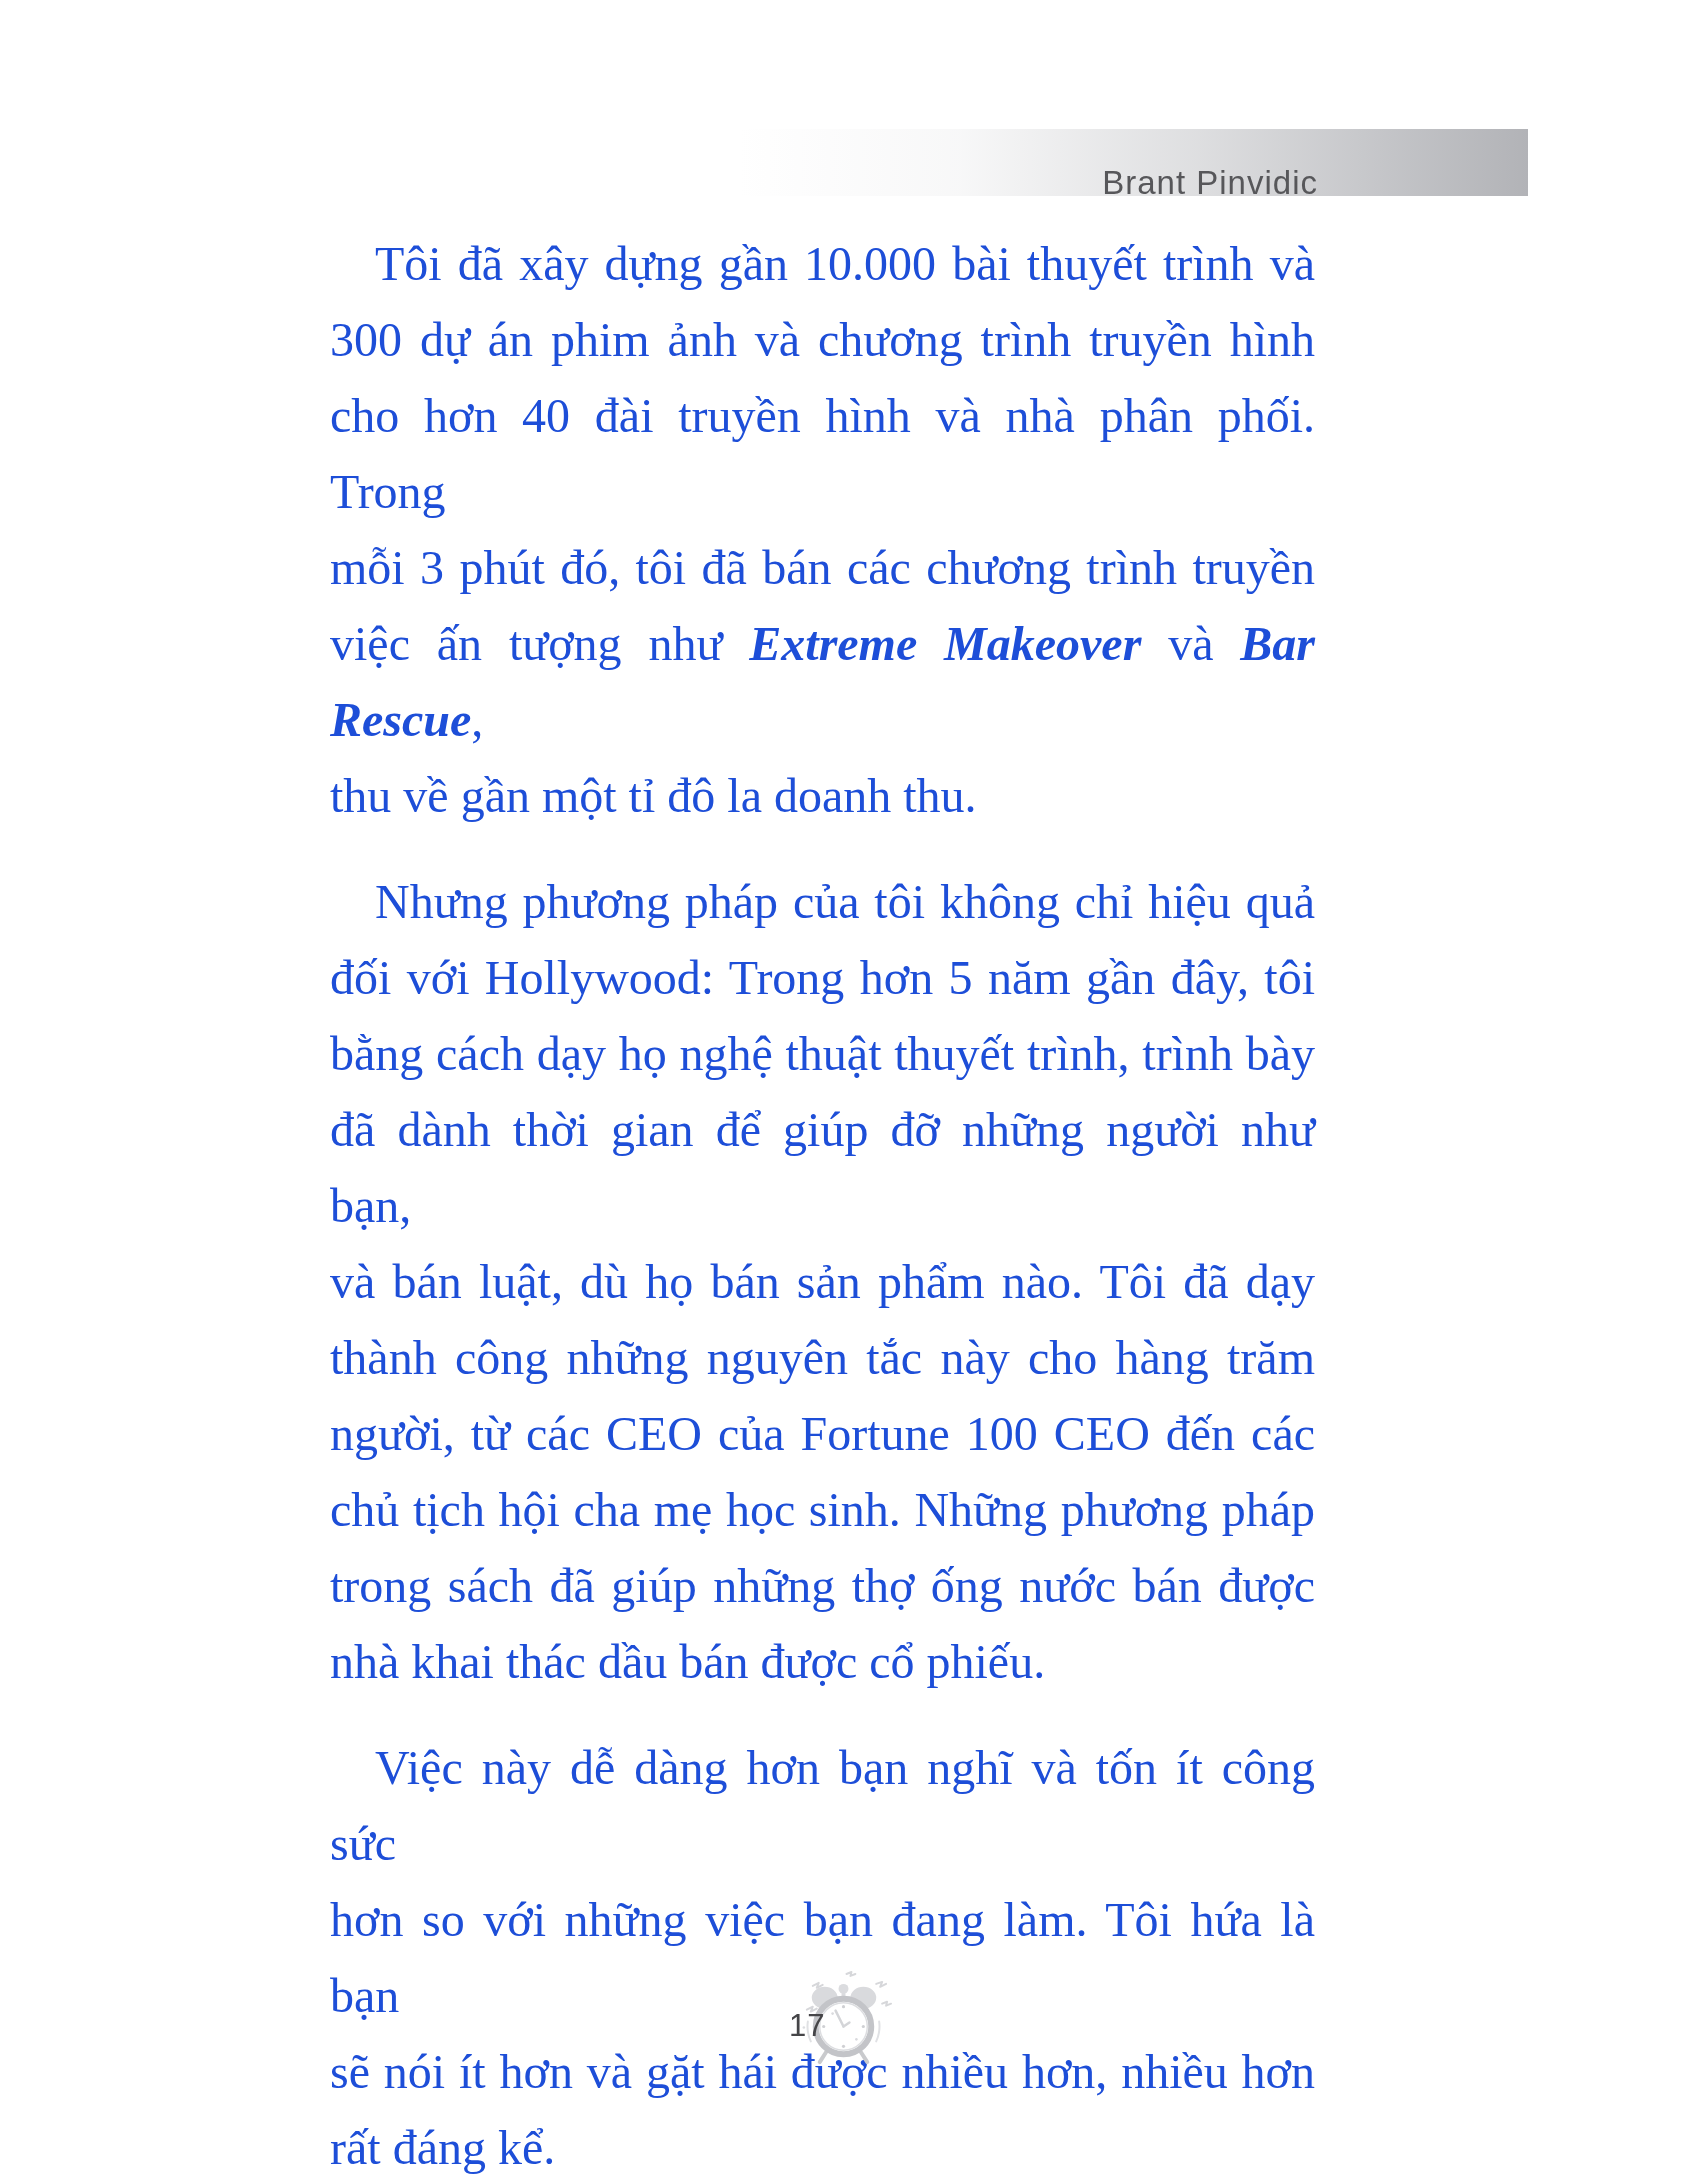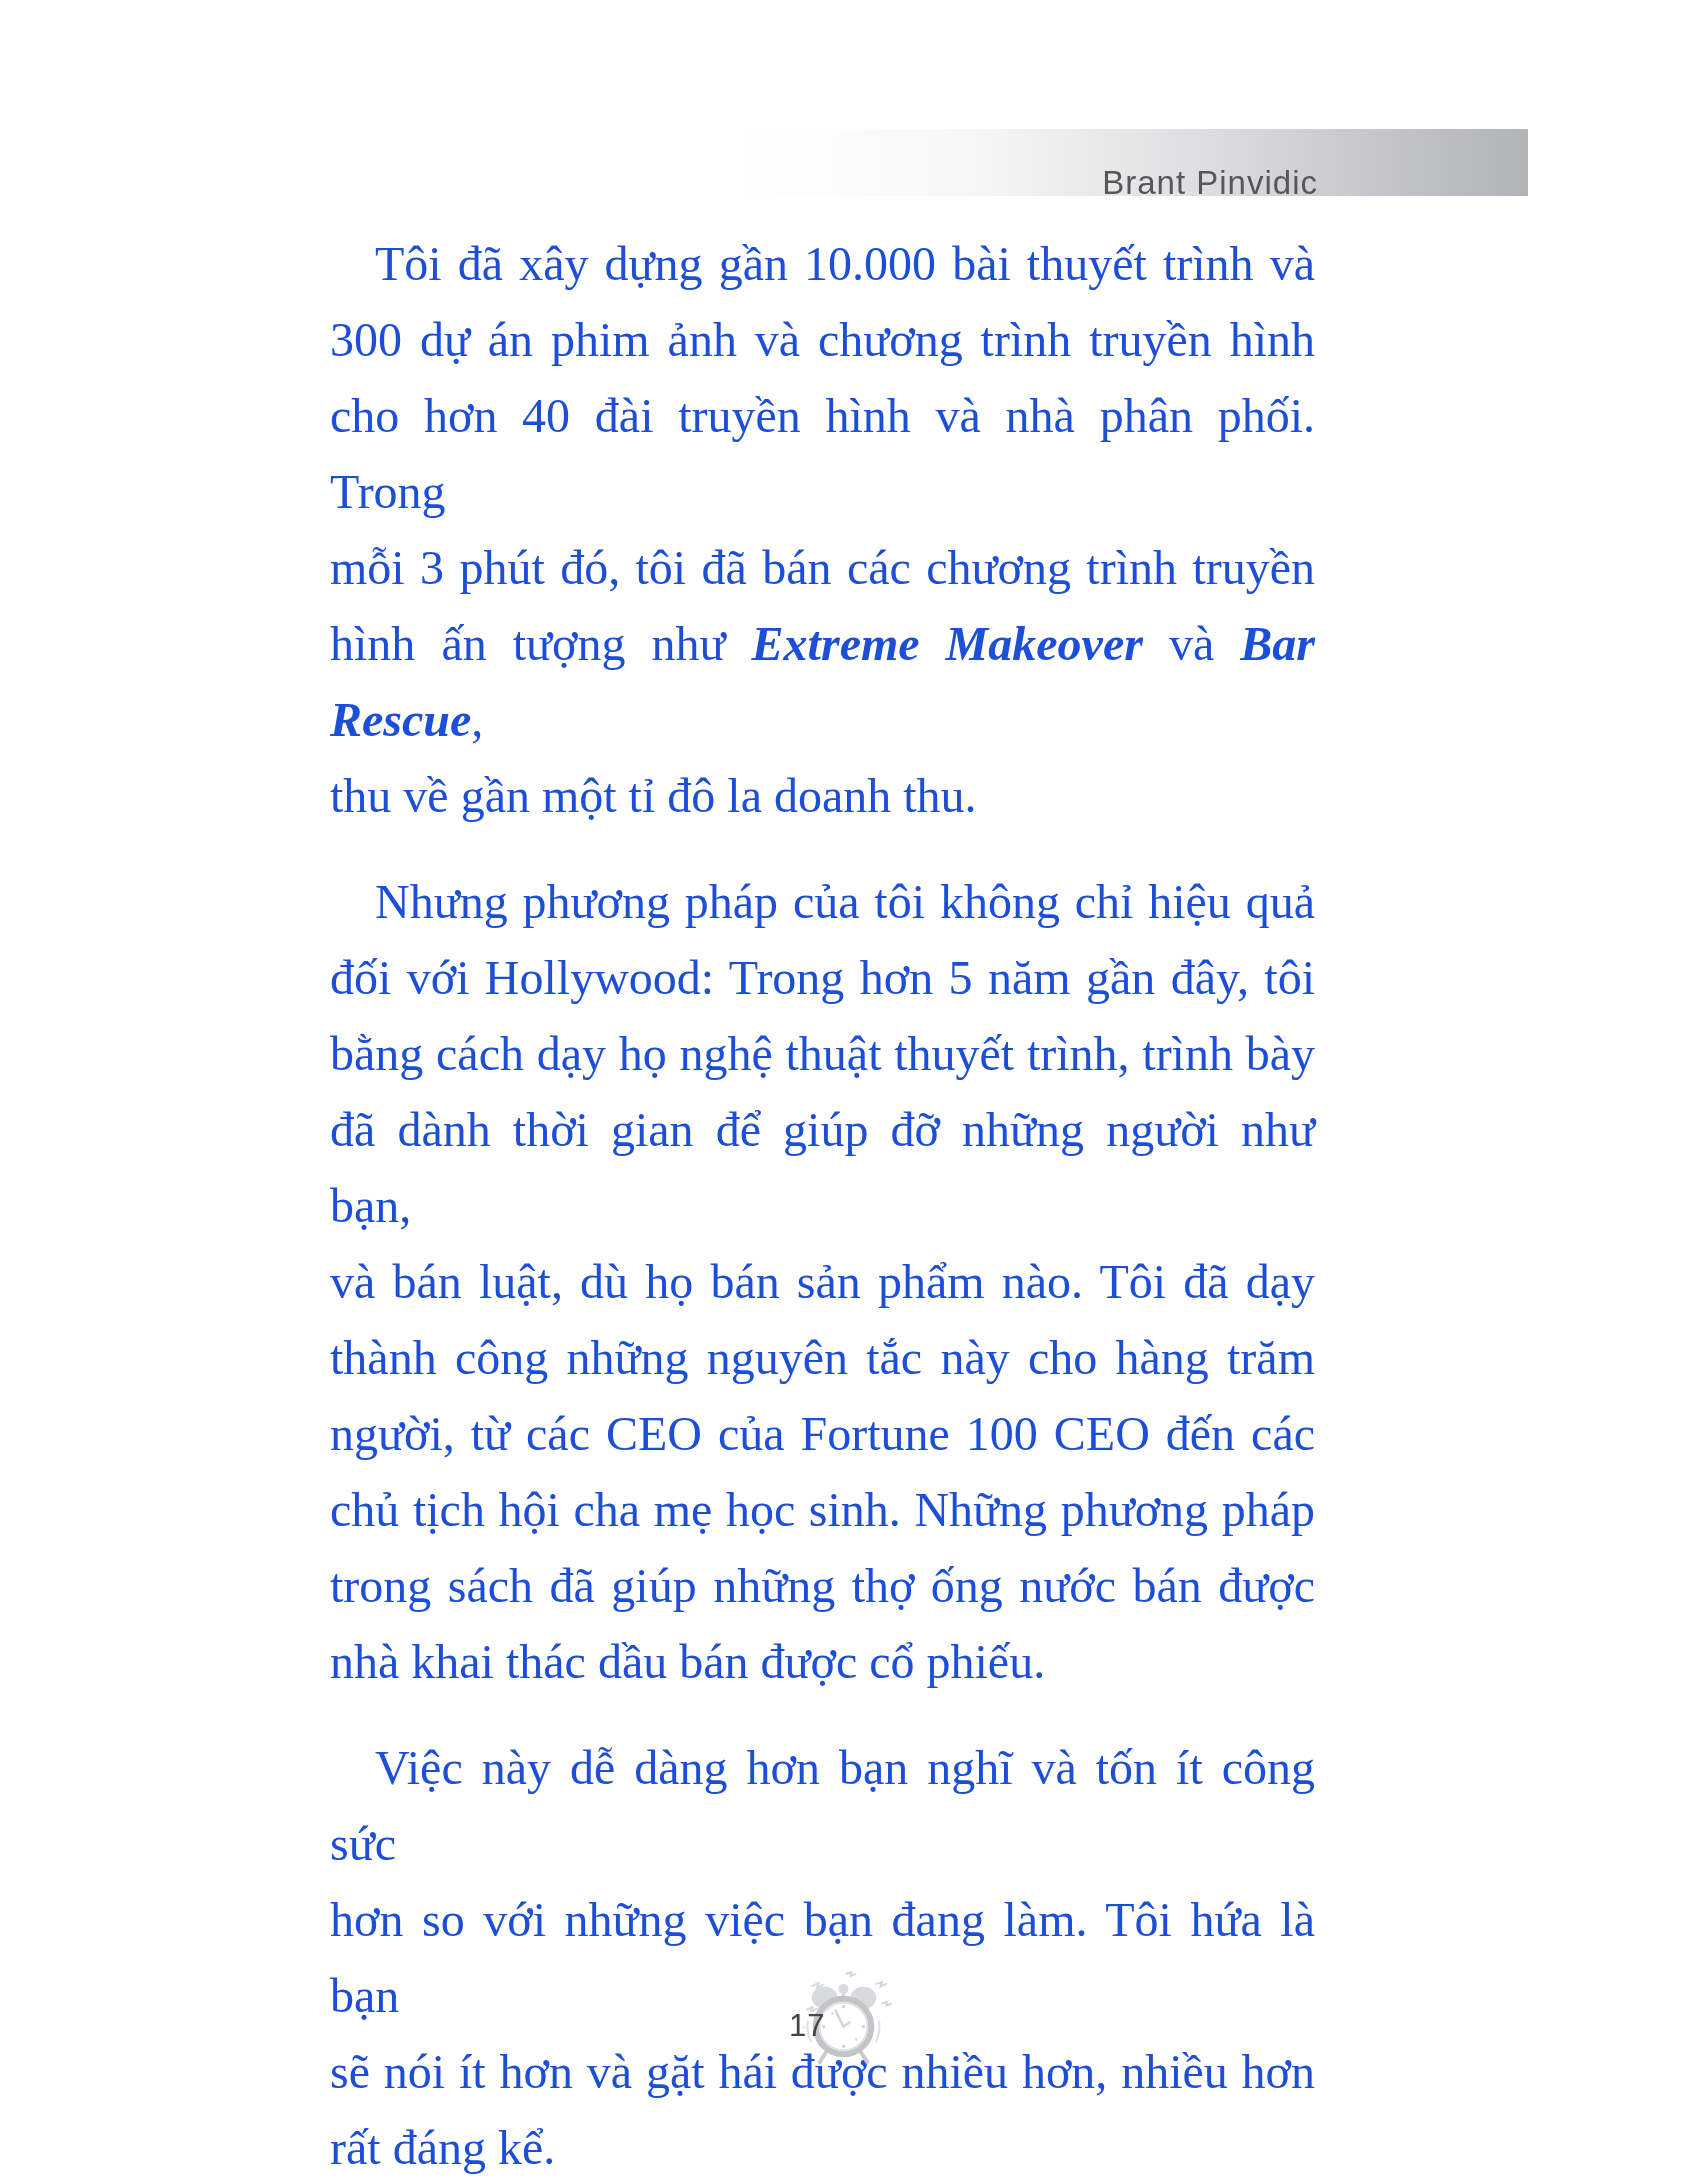--- a/index.html
+++ b/index.html
@@ -97,21 +97,21 @@
   <div class="header-band">
     <span class="author">Brant Pinvidic</span>
   </div>
 
   <div class="body-text">
       <div class="para">
         <div class="line first"><span>Tôi đã xây dựng gần 10.000 bài thuyết trình và</span></div>
         <div class="line"><span>300 dự án phim ảnh và chương trình truyền hình</span></div>
         <div class="line"><span>cho hơn 40 đài truyền hình và nhà phân phối. Trong</span></div>
         <div class="line"><span>mỗi 3 phút đó, tôi đã bán các chương trình truyền</span></div>
-        <div class="line"><span>hình ấn tượng như </span><em>Extreme Makeover</em><span> và </span><em>Bar Rescue</em><span>,</span></div>
+        <div class="line"><span>việc ấn tượng như </span><em>Extreme Makeover</em><span> và </span><em>Bar Rescue</em><span>,</span></div>
         <div class="line last"><span>thu về gần một tỉ đô la doanh thu.</span></div>
       </div>
       <div class="para">
         <div class="line first"><span>Nhưng phương pháp của tôi không chỉ hiệu quả</span></div>
         <div class="line"><span>đối với Hollywood: Trong hơn 5 năm gần đây, tôi</span></div>
         <div class="line"><span>bằng cách dạy họ nghệ thuật thuyết trình, trình bày</span></div>
         <div class="line"><span>đã dành thời gian để giúp đỡ những người như bạn,</span></div>
         <div class="line"><span>và bán luật, dù họ bán sản phẩm nào. Tôi đã dạy</span></div>
         <div class="line"><span>thành công những nguyên tắc này cho hàng trăm</span></div>
         <div class="line"><span>người, từ các CEO của Fortune 100 CEO đến các</span></div>

